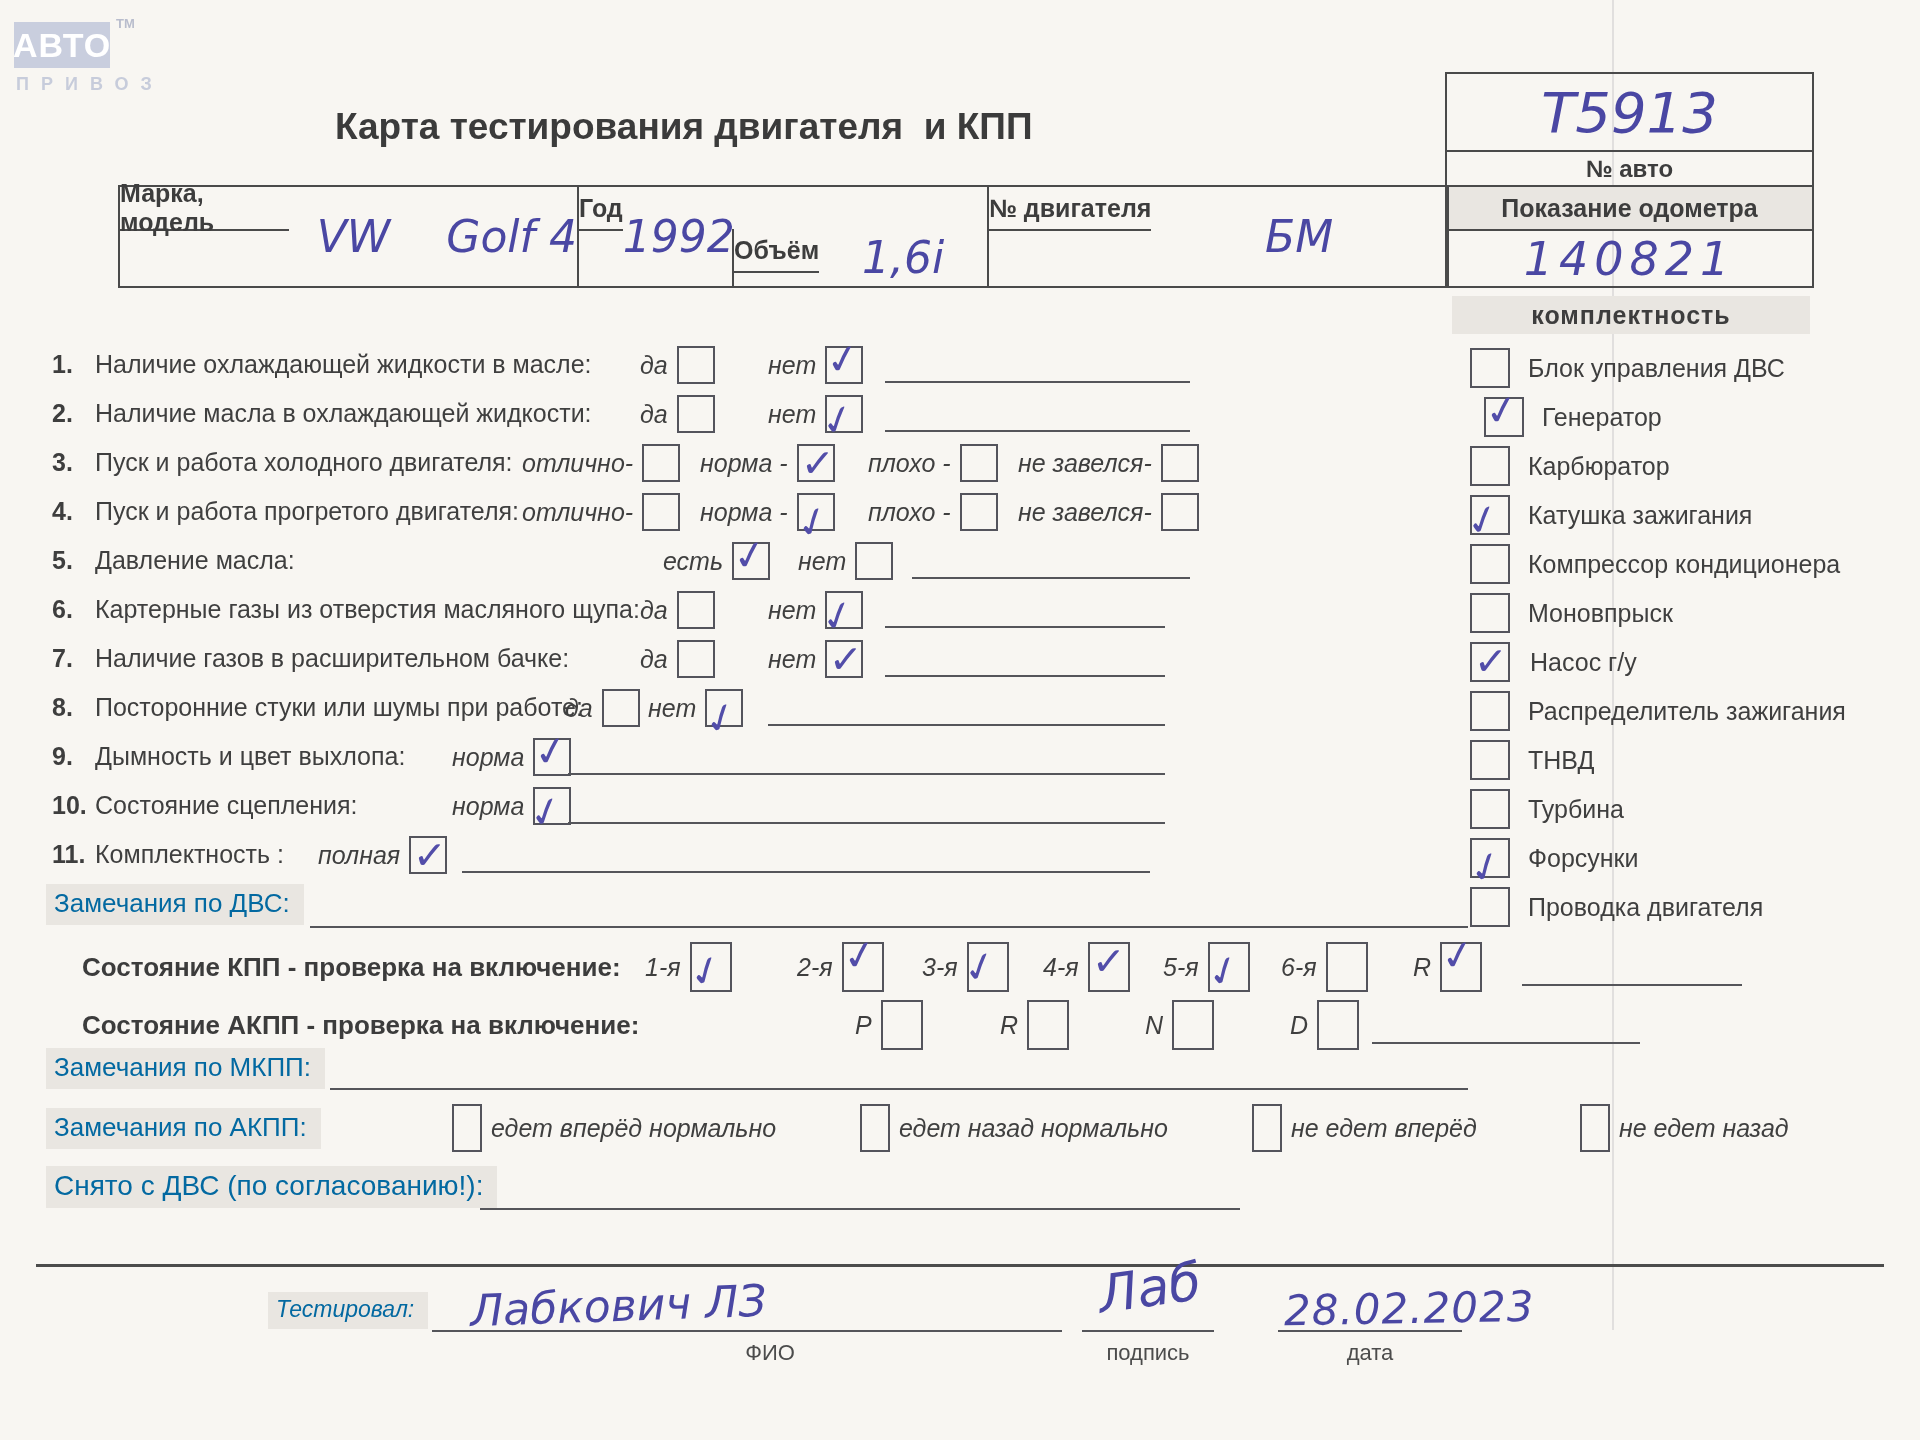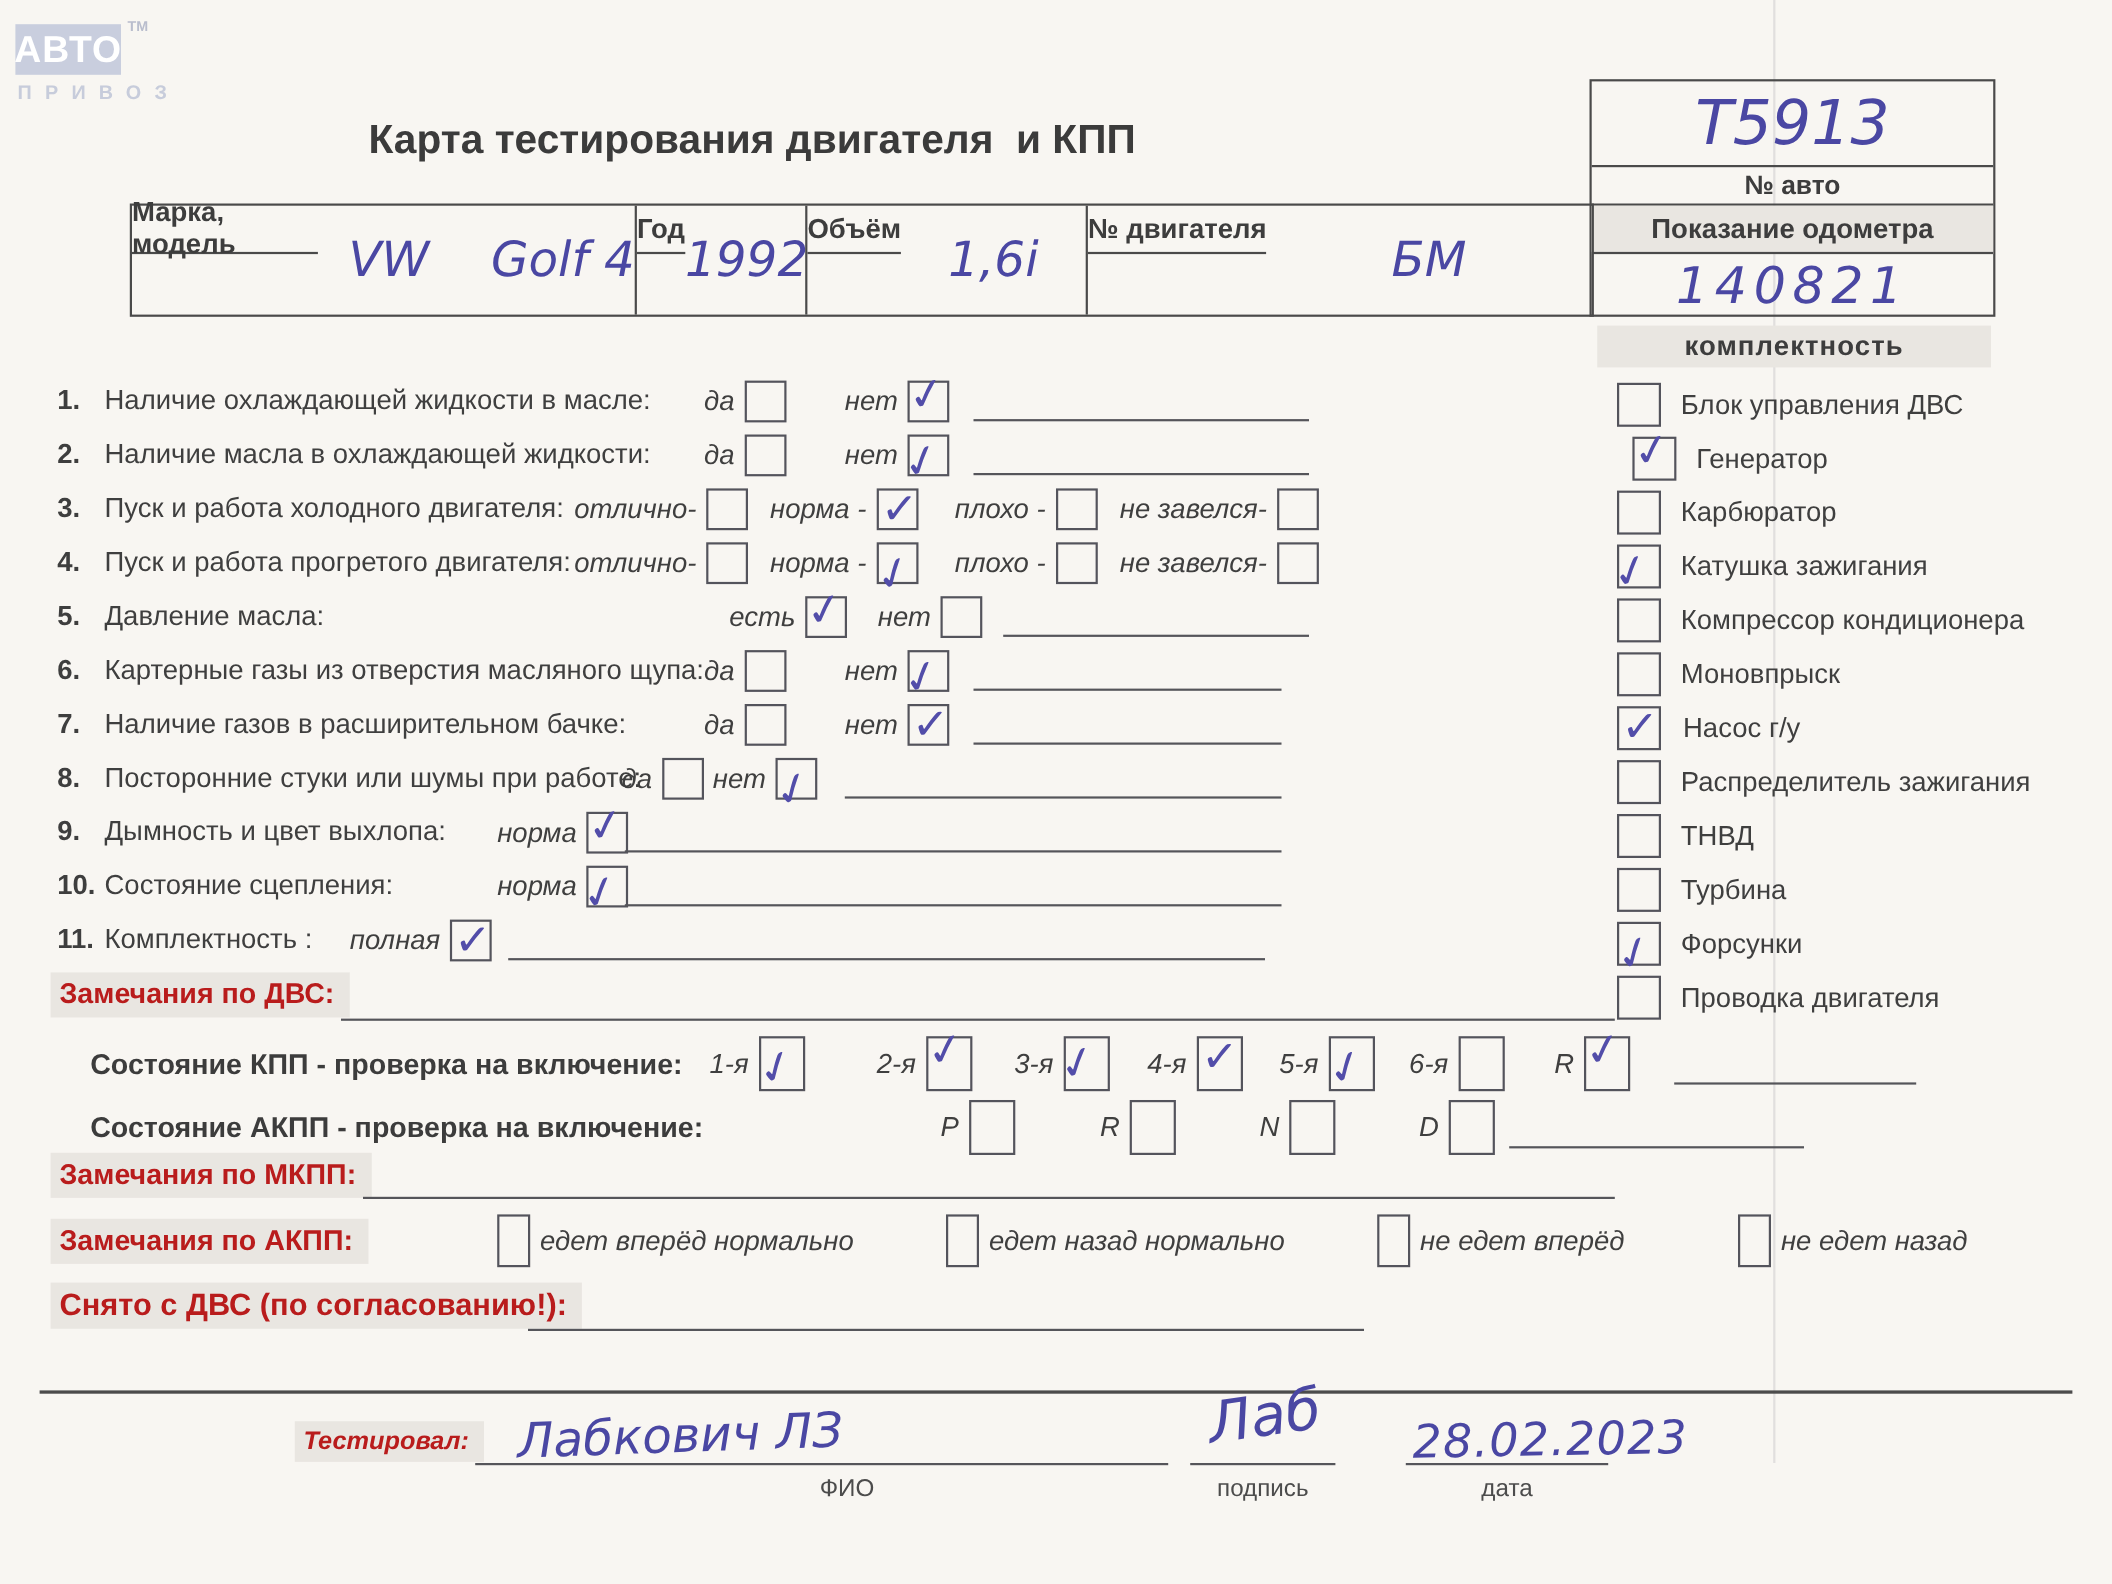--- a/index.html
+++ b/index.html
@@ -45,21 +45,21 @@
   .box.v2::after{left:2px;top:-6px;transform:rotate(2deg);}
   .box.v3::after{left:-3px;top:4px;transform:rotate(-20deg);}
   
   .clrow{position:absolute;left:0;width:1920px;height:44px;}
   .clnum{position:absolute;left:52px;top:7px;font-size:25px;font-weight:bold;color:#3e3e3e;}
   .cllabel{position:absolute;left:95px;top:7px;font-size:25px;color:#3f3f3f;white-space:nowrap;}
   .opt{position:absolute;top:0;height:44px;display:flex;align-items:center;gap:9px;}
   .opt-label{font-size:25px;font-style:italic;color:#3f3f3f;white-space:pre;}
   .wline{position:absolute;height:2px;background:#55555a;}
   
-  .sec-label{position:absolute;font-weight:bold;font-size:26px;color:#b91c1c;white-space:nowrap;}
+  .sec-label{position:absolute;font-weight:normal;font-size:26px;color:#0369a1;white-space:nowrap;}
   .hl{background:#e9e6e1;padding:4px 14px 6px 8px;}
   .sub-label{position:absolute;left:82px;font-weight:bold;font-size:26px;color:#3c3c3c;white-space:nowrap;}
   .grouprow{position:absolute;left:0;width:1920px;height:46px;}
   
   .hr{position:absolute;left:36px;top:1264px;width:1848px;height:3px;background:#4c4c4c;}
   .tester{left:268px;top:1292px;font-style:italic;font-size:23px;}
   .cap{position:absolute;font-size:22px;color:#4c4c4c;text-align:center;}
   .hw-name{position:absolute;left:470px;top:1280px;font-size:44px;transform:rotate(-2deg);white-space:pre;}
   .hw-sig{position:absolute;left:1098px;top:1258px;font-size:52px;transform:rotate(-8deg);}
   .hw-date{position:absolute;left:1284px;top:1284px;font-size:42px;letter-spacing:1px;transform:rotate(-1deg);white-space:pre;}
@@ -88,21 +88,21 @@
 
   <div class="vtable" id="vtable">
       <div class="vcol" style="width: 457px;">
         <div class="vhead">Марка, модель</div>
         <div class="vval hw left">VW    Golf 4</div>
       </div>
       <div class="vcol" style="width: 155px;">
         <div class="vhead">Год</div>
         <div class="vval hw">1992</div>
       </div>
-      <div class="vcol" style="width: 255px;">
+      <div class="vcol" style="width: 255px; margin-top: 42px;">
         <div class="vhead">Объём</div>
         <div class="vval hw">1,6i</div>
       </div>
       <div class="vcol" style="width: 460px;">
         <div class="vhead">№ двигателя</div>
         <div class="vval hw">БМ</div>
       </div>
     </div>
 
   <div class="kompl-header">комплектность</div>

